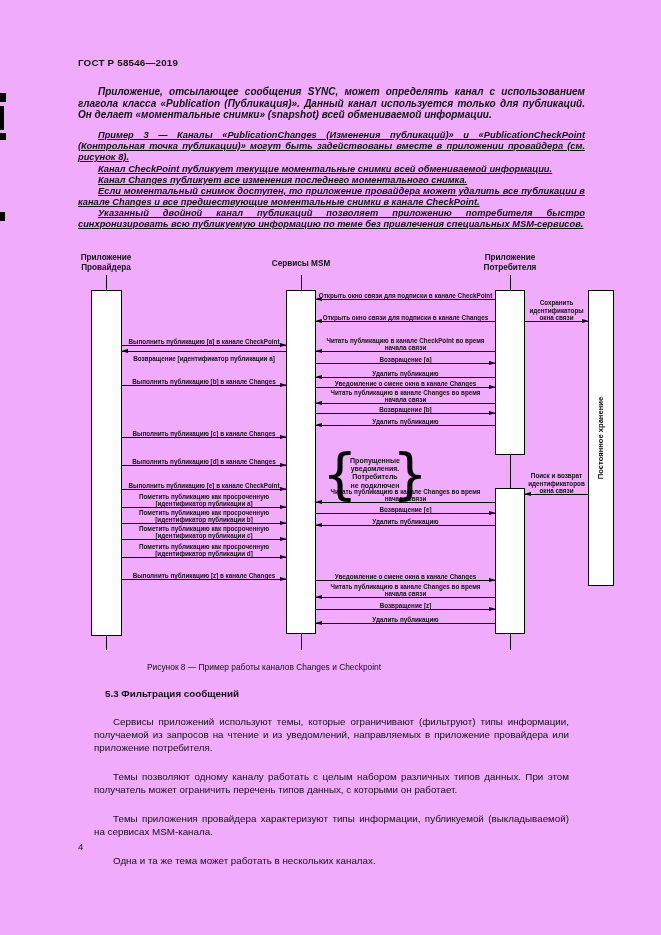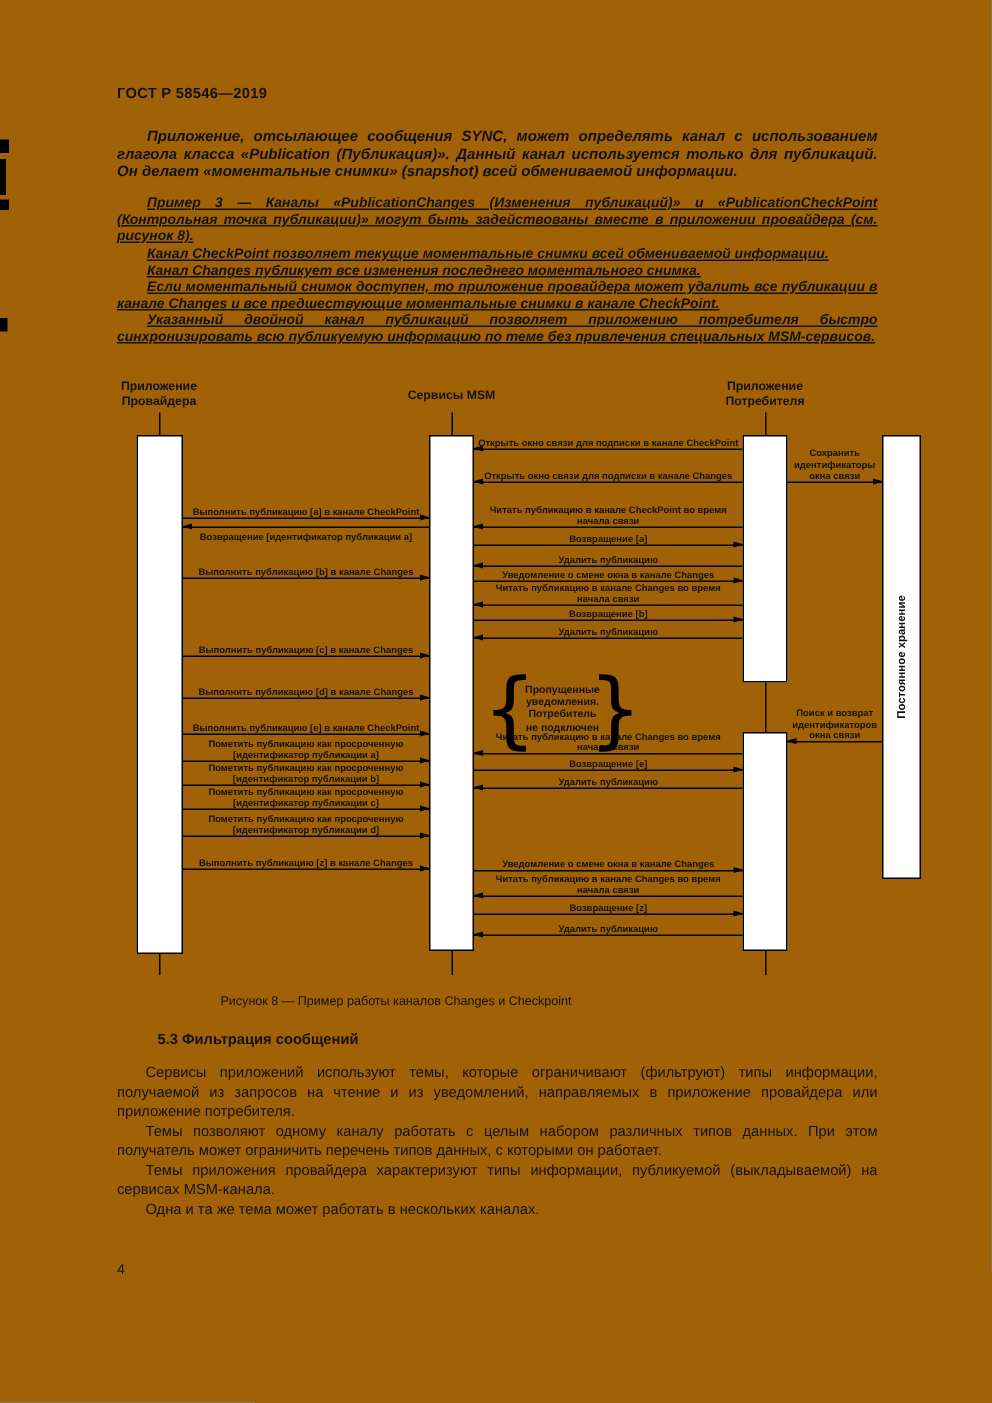--- a/index.html
+++ b/index.html
@@ -1,17 +1,17 @@
 <!DOCTYPE html>
 <html><head>
 <meta charset="utf-8">
 <style>
   html,body{margin:0;padding:0;background:#888;}
   .page{
-    position:relative;width:661px;height:935px;background:#a16207;
+    position:relative;width:661px;height:935px;background:#f0abfc;
     font-family:"Liberation Sans",sans-serif;color:#111;overflow:hidden;
     margin:0 auto;
   }
   .doc-header{position:absolute;left:78px;top:57px;font:bold 9.8px "Liberation Sans",sans-serif;letter-spacing:.2px;}
   .intro{position:absolute;left:78px;top:86px;width:507px;}
   .p-main{margin:0 0 9px 0;font:bold italic 10px/11.6px "Liberation Sans",sans-serif;text-align:justify;text-indent:20px;}
   .p-ex{margin:0;font:bold italic 9.3px/11px "Liberation Sans",sans-serif;text-align:justify;text-indent:20px;text-decoration:underline;}
   .p-ex.first{margin-bottom:1px;}
   
   .diagram{position:absolute;left:0;top:0;width:661px;height:935px;pointer-events:none;}
@@ -32,40 +32,40 @@
   .brace-note .brace.l{left:-4px;}
   .brace-note .brace.r{right:-4px;}
   .brace-note .note-text{position:absolute;left:14px;right:14px;top:5px;text-align:center;
     font:bold 7px/8.2px "Liberation Sans",sans-serif;white-space:pre-line;}
   .storage-label{position:absolute;left:461px;top:431px;width:280px;height:14px;
     transform:rotate(-90deg);text-align:center;font:bold 7.6px/14px "Liberation Sans",sans-serif;}
   .caption{position:absolute;left:0;top:662px;width:528px;text-align:center;
     font:8.4px "Liberation Sans",sans-serif;}
   .section{position:absolute;left:78px;top:688px;width:507px;}
   .section h3{margin:0 0 10px 0;padding-left:27px;font:bold 9.8px "Liberation Sans",sans-serif;}
-  .section p{margin:0;font:9.8px/13px "Liberation Sans",sans-serif;text-align:justify;text-indent:19px;}
+  .section p{margin:16px;font:9.8px/13px "Liberation Sans",sans-serif;text-align:justify;text-indent:19px;}
   .page-number{position:absolute;left:78px;top:841px;font:9.5px "Liberation Sans",sans-serif;}
   .scan-artifact{position:absolute;background:#000;}
 </style>
 </head>
 <body>
 
 <div class="page">
 
   <div class="scan-artifact" style="left:0;top:93px;width:6px;height:9px;"></div>
   <div class="scan-artifact" style="left:0;top:106px;width:4px;height:24px;"></div>
   <div class="scan-artifact" style="left:0;top:133px;width:6px;height:7px;"></div>
   <div class="scan-artifact" style="left:0;top:212px;width:5px;height:9px;"></div>
 
   <div class="doc-header">ГОСТ Р 58546—2019</div>
 
   <div class="intro">
     <p class="p-main">Приложение, отсылающее сообщения SYNC, может определять канал с использованием глагола класса «Publication (Публикация)». Данный канал используется только для публикаций. Он делает «моментальные снимки» (snapshot) всей обмениваемой информации.</p>
     <p class="p-ex first">Пример 3 — Каналы «PublicationChanges (Изменения публикаций)» и «PublicationCheckPoint (Контрольная точка публикации)» могут быть задействованы вместе в приложении провайдера (см. рисунок 8).</p>
-    <p class="p-ex">Канал CheckPoint позволяет текущие моментальные снимки всей обмениваемой информации.</p>
+    <p class="p-ex">Канал CheckPoint публикует текущие моментальные снимки всей обмениваемой информации.</p>
     <p class="p-ex">Канал Changes публикует все изменения последнего моментального снимка.</p>
     <p class="p-ex">Если моментальный снимок доступен, то приложение провайдера может удалить все публикации в канале Changes и все предшествующие моментальные снимки в канале CheckPoint.</p>
     <p class="p-ex">Указанный двойной канал публикаций позволяет приложению потребителя быстро синхронизировать всю публикуемую информацию по теме без привлечения специальных MSM-сервисов.</p>
   </div>
 
   <div class="diagram">
       <div class="lifeline" style="left: 106px; top: 275px; height: 375px;"></div>
       <div class="lifeline" style="left: 301px; top: 275px; height: 375px;"></div>
       <div class="lifeline" style="left: 510px; top: 275px; height: 375px;"></div>
       <div class="actor" style="left: 46px; top: 253px;">Приложение

